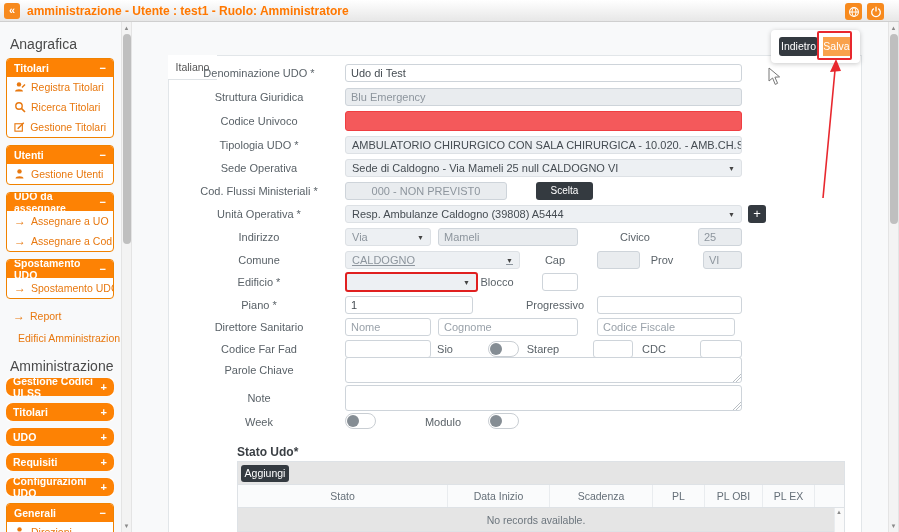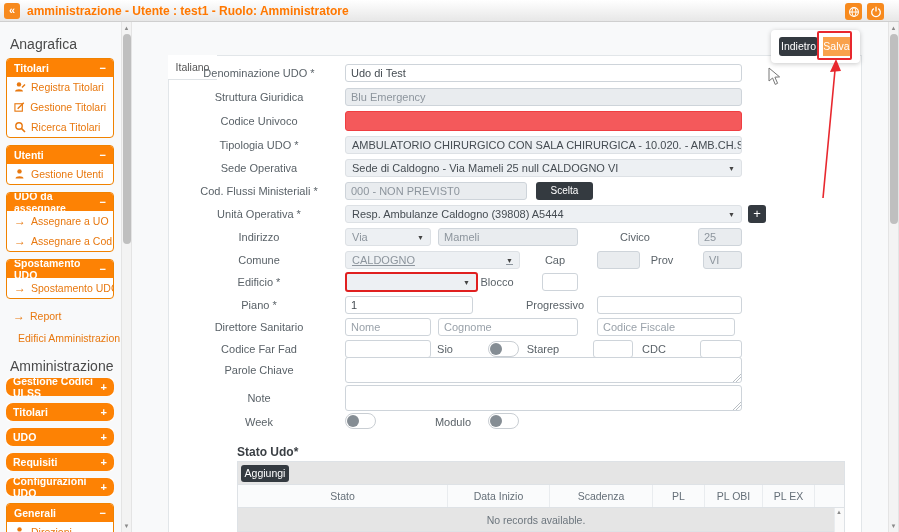--- a/index.html
+++ b/index.html
@@ -124,31 +124,31 @@
       <div class="side-link">
         <svg width="12" height="12" viewBox="0 0 12 12">
           <circle cx="5" cy="3.4" r="2.2" fill="#e8780f"></circle>
           <path d="M1 10.5 C1 7.6 9 7.6 9 10.5 Z" fill="#e8780f"></path>
           <line x1="8" y1="6.5" x2="11" y2="3.5" stroke="#e8780f" stroke-width="1.4"></line>
         </svg>
         <span>Registra Titolari</span>
       </div>
       <div class="side-link">
         <svg width="12" height="12" viewBox="0 0 12 12">
+          <circle cx="5" cy="5" r="3.2" fill="none" stroke="#e8780f" stroke-width="1.4"></circle>
+          <line x1="7.6" y1="7.6" x2="11" y2="11" stroke="#e8780f" stroke-width="1.6"></line>
+        </svg>
+        <span>Ricerca Titolari</span>
+      </div>
+      <div class="side-link">
+        <svg width="12" height="12" viewBox="0 0 12 12">
           <rect x="1" y="2.5" width="8" height="8" fill="none" stroke="#e8780f" stroke-width="1.2"></rect>
           <line x1="4" y1="8" x2="10.5" y2="1.5" stroke="#e8780f" stroke-width="1.5"></line>
         </svg>
         <span>Gestione Titolari</span>
-      </div>
-      <div class="side-link">
-        <svg width="12" height="12" viewBox="0 0 12 12">
-          <circle cx="5" cy="5" r="3.2" fill="none" stroke="#e8780f" stroke-width="1.4"></circle>
-          <line x1="7.6" y1="7.6" x2="11" y2="11" stroke="#e8780f" stroke-width="1.6"></line>
-        </svg>
-        <span>Ricerca Titolari</span>
       </div>
     </div>
 
     <div class="side-sec">
       <div class="sec-header">
         <span>Utenti</span>
         <span class="tgl">−</span>
       </div>
       <div class="side-link">
         <svg width="12" height="12" viewBox="0 0 12 12">
@@ -278,21 +278,21 @@
 
   </div>
 
   <div class="lbl" style="left:180px; top:159px; width:158px;">Sede Operativa</div>
   <div class="dd" style="left:345px; top:159px; width:397px;">
     <span>Sede di Caldogno - Via Mameli 25 null CALDOGNO VI</span>
     <span class="caret">▼</span>
   </div>
 
   <div class="lbl" style="left:180px; top:182px; width:158px;">Cod. Flussi Ministeriali *</div>
-  <input class="inp gray" style="left: 345px; top: 182px; width: 182px;" readonly="" value="000 - NON PREVIST0">
+  <input class="inp gray" style="left: 345px; top: 182px; width: 162px; text-align: center;" readonly="" value="000 - NON PREVIST0">
   <div class="btn-dark abs" style="left:536px; top:182px; width:57px; height:18px; line-height:18px; font-size:10px;">Scelta Flusso</div>
 
   <div class="lbl" style="left:180px; top:205px; width:158px;">Unità Operativa *</div>
   <div class="dd" style="left:345px; top:205px; width:397px;">
     <span>Resp. Ambulanze Caldogno (39808) A5444</span>
     <span class="caret">▼</span>
   </div>
   <div class="btn-dark abs" style="left:748px; top:205px; width:18px; height:18px; line-height:17px; font-size:13px;">+</div>
 
   <div class="lbl" style="left:180px; top:228px; width:158px;">Indirizzo</div>
@@ -348,21 +348,21 @@
   <div class="ta-grip" style="left:733px; top:374px;"></div>
 
   <div class="lbl" style="left:180px; top:389px; width:158px;">Note</div>
   <textarea class="ta" style="left: 345px; top: 385px; width: 397px; height: 26px;"></textarea>
   <div class="ta-grip" style="left:733px; top:402px;"></div>
 
   <div class="lbl" style="left:180px; top:413px; width:158px;">Week</div>
   <div class="toggle" style="left:345px; top:413px;">
       <div class="knob"></div>
     </div>
-  <div class="lbl" style="left:423px; top:413px; width:60px;">Modulo</div>
+  <div class="lbl" style="left:413px; top:413px; width:60px;">Modulo</div>
   <div class="toggle" style="left:488px; top:413px;">
       <div class="knob"></div>
     </div>
 
   <div class="grid-title">Stato Udo*</div>
   <div class="grid">
     <div class="grid-toolbar">
       <div class="btn-dark" style="width:48px; height:17px; line-height:17px;">Aggiungi</div>
     </div>
     <div class="grid-head">

